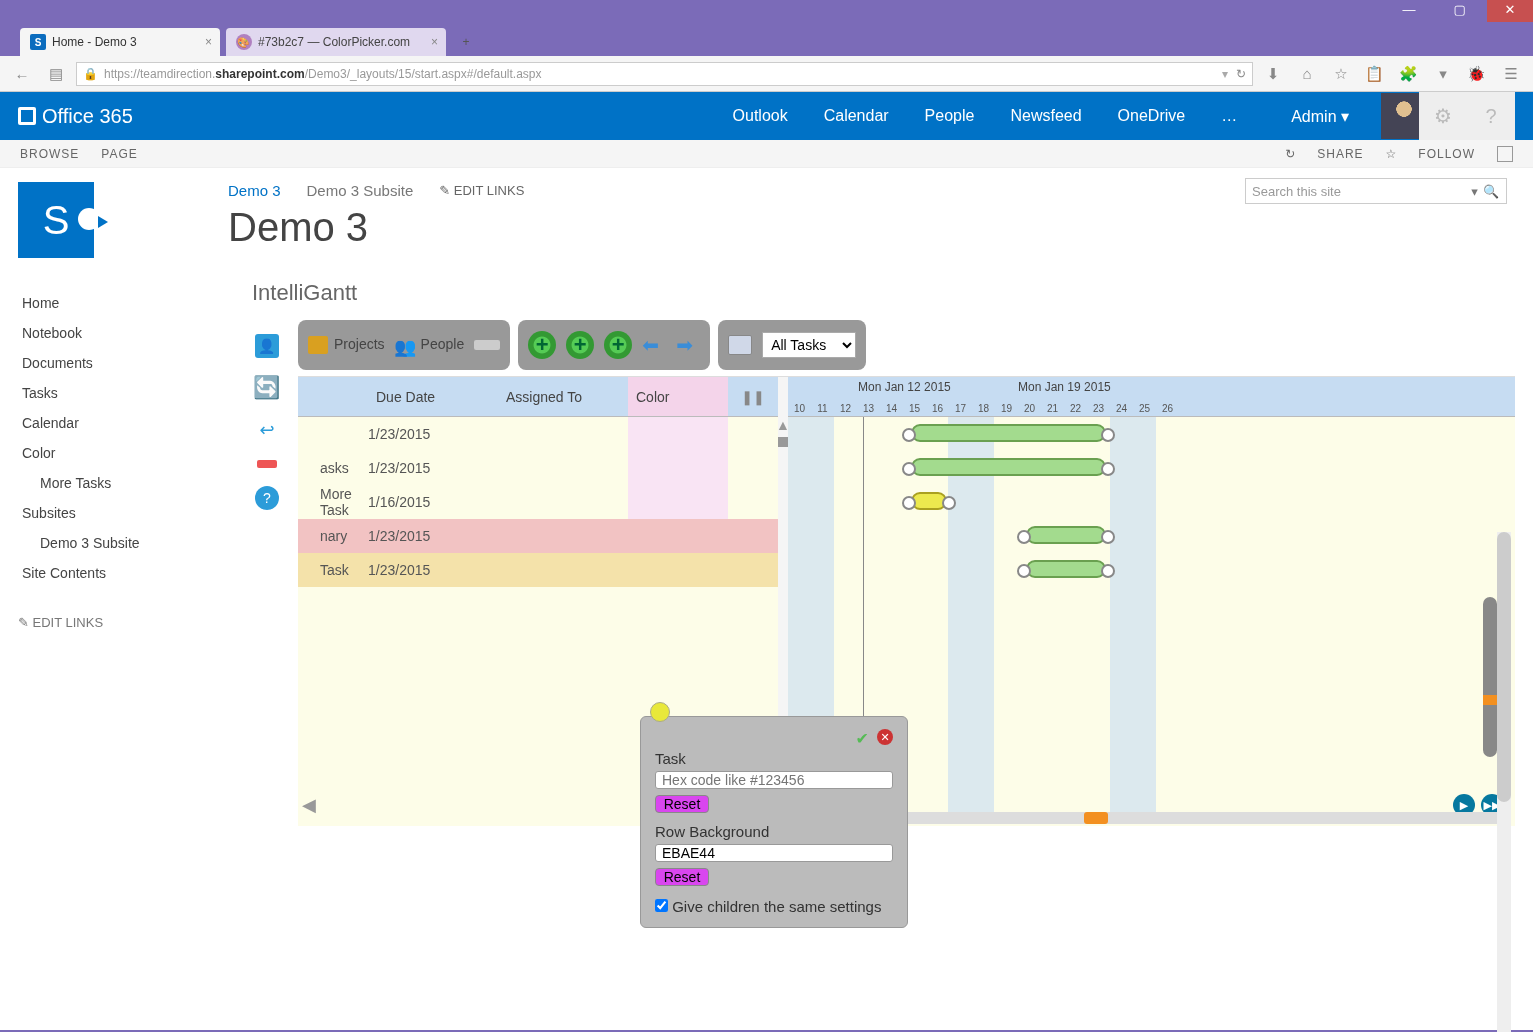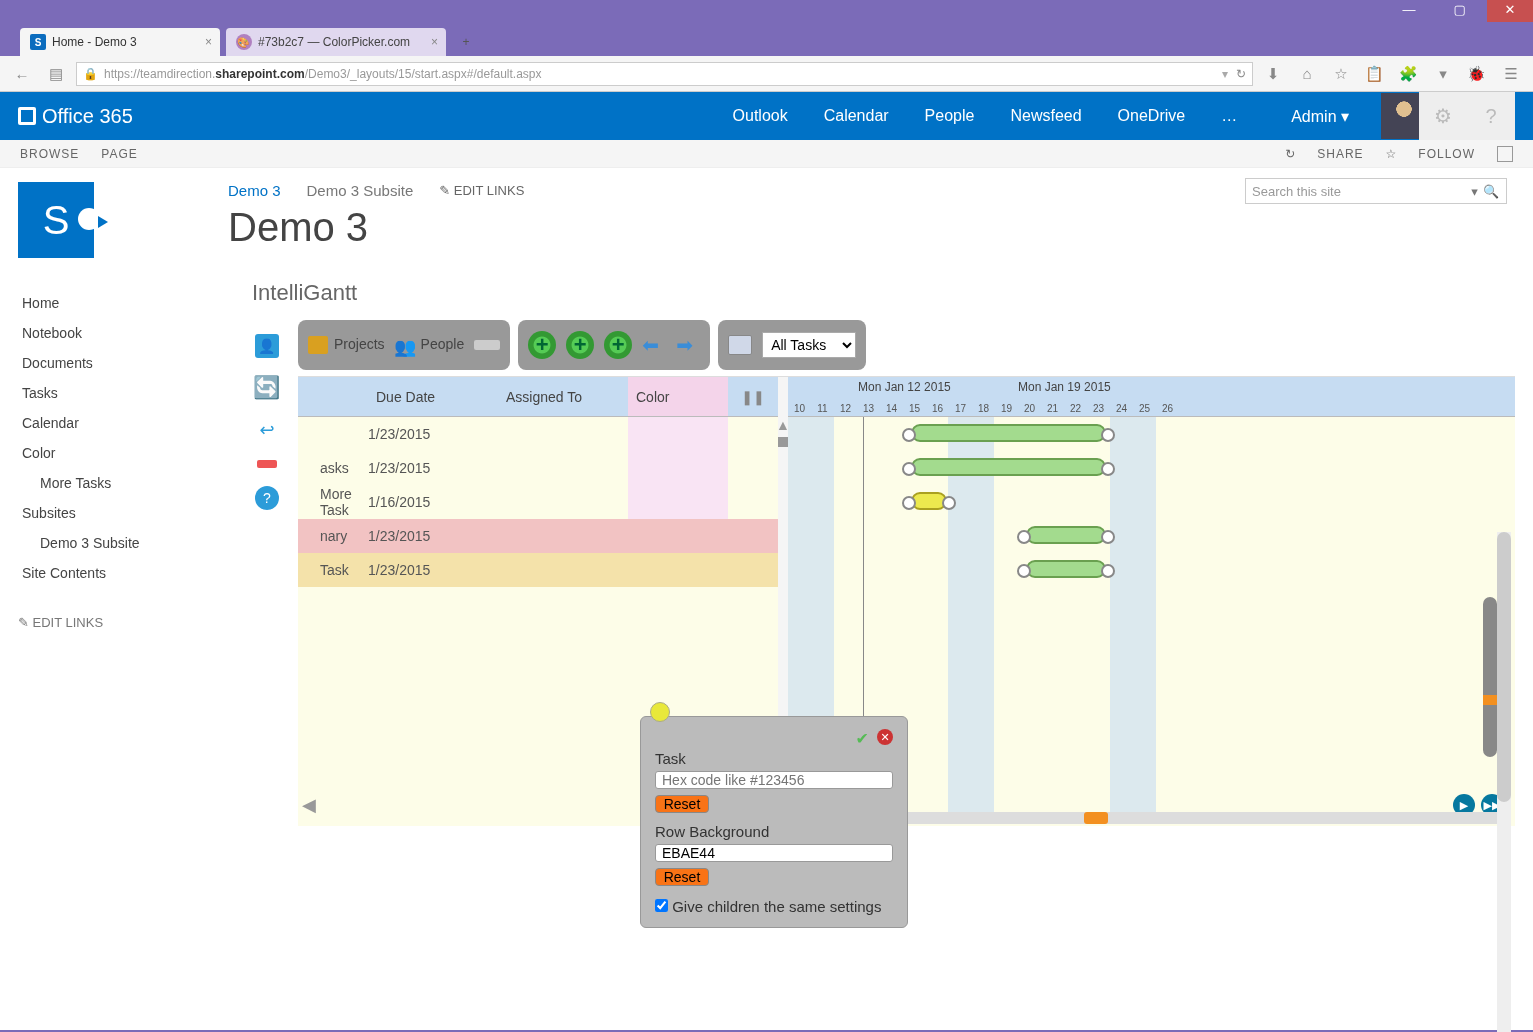--- a/index.html
+++ b/index.html
@@ -128,21 +128,21 @@
 .vsplit .sq { width:10px; height:10px; background:#999; }
 
 
 .color-popup { position:absolute; left:640px; top:548px; width:268px; background:#bbb; border:1px solid #999; border-radius:6px; padding:12px 14px; font-size:15px; color:#333; z-index:50; }
 .color-popup .toprow { display:flex; justify-content:flex-end; gap:8px; margin-bottom:2px; }
 .check-ic { color:#5b5; font-size:16px; }
 .cancel-ic { width:16px; height:16px; border-radius:50%; background:#c33; color:#fff; font-size:11px; display:inline-flex; align-items:center; justify-content:center; }
 .color-popup label { display:block; margin:2px 0 4px; }
 .inrow { display:flex; gap:6px; margin-bottom:10px;flex-direction:column; }
 .inrow input[type=text] { flex:1; height:26px; border:1px solid #999; border-radius:3px; padding:0 6px; font-size:14px; }
-.inrow button { width:54px; border:1px solid #888; border-radius:4px; background:#f97316; font-size:14px; }
+.inrow button { width:54px; border:1px solid #888; border-radius:4px; background:#d946ef; font-size:14px; }
 .chkrow { margin-top:12px; font-size:15px; }
 
 
 .gantt-nav { position:absolute; bottom:14px; display:flex; gap:6px; }
 .navbtn { width:22px; height:22px; border-radius:50%; background:#06789f; color:#fff; display:inline-flex; align-items:center; justify-content:center; font-size:11px; }
 
 .hscroll { position:absolute; left:488px; right:20px; bottom:2px; height:12px; background:#ddd; border-radius:6px; }
 .hscroll .thumb { position:absolute; left:290px; width:24px; height:12px; background:#f39020; border-radius:3px; }
 .vscroll { position:absolute; right:4px; top:620px; width:14px; height:140px; background:#888; border-radius:7px; }
 .vscroll .thumb { position:absolute; top:98px; width:14px; height:10px; background:#f39020; }

